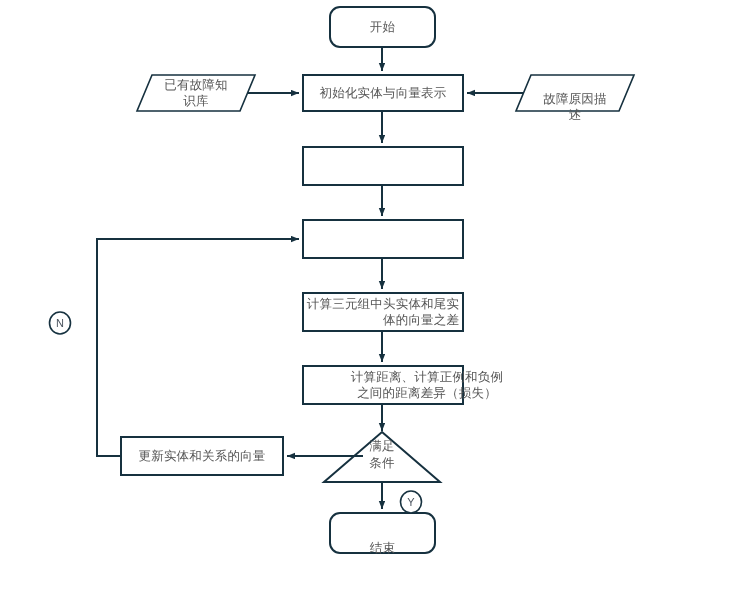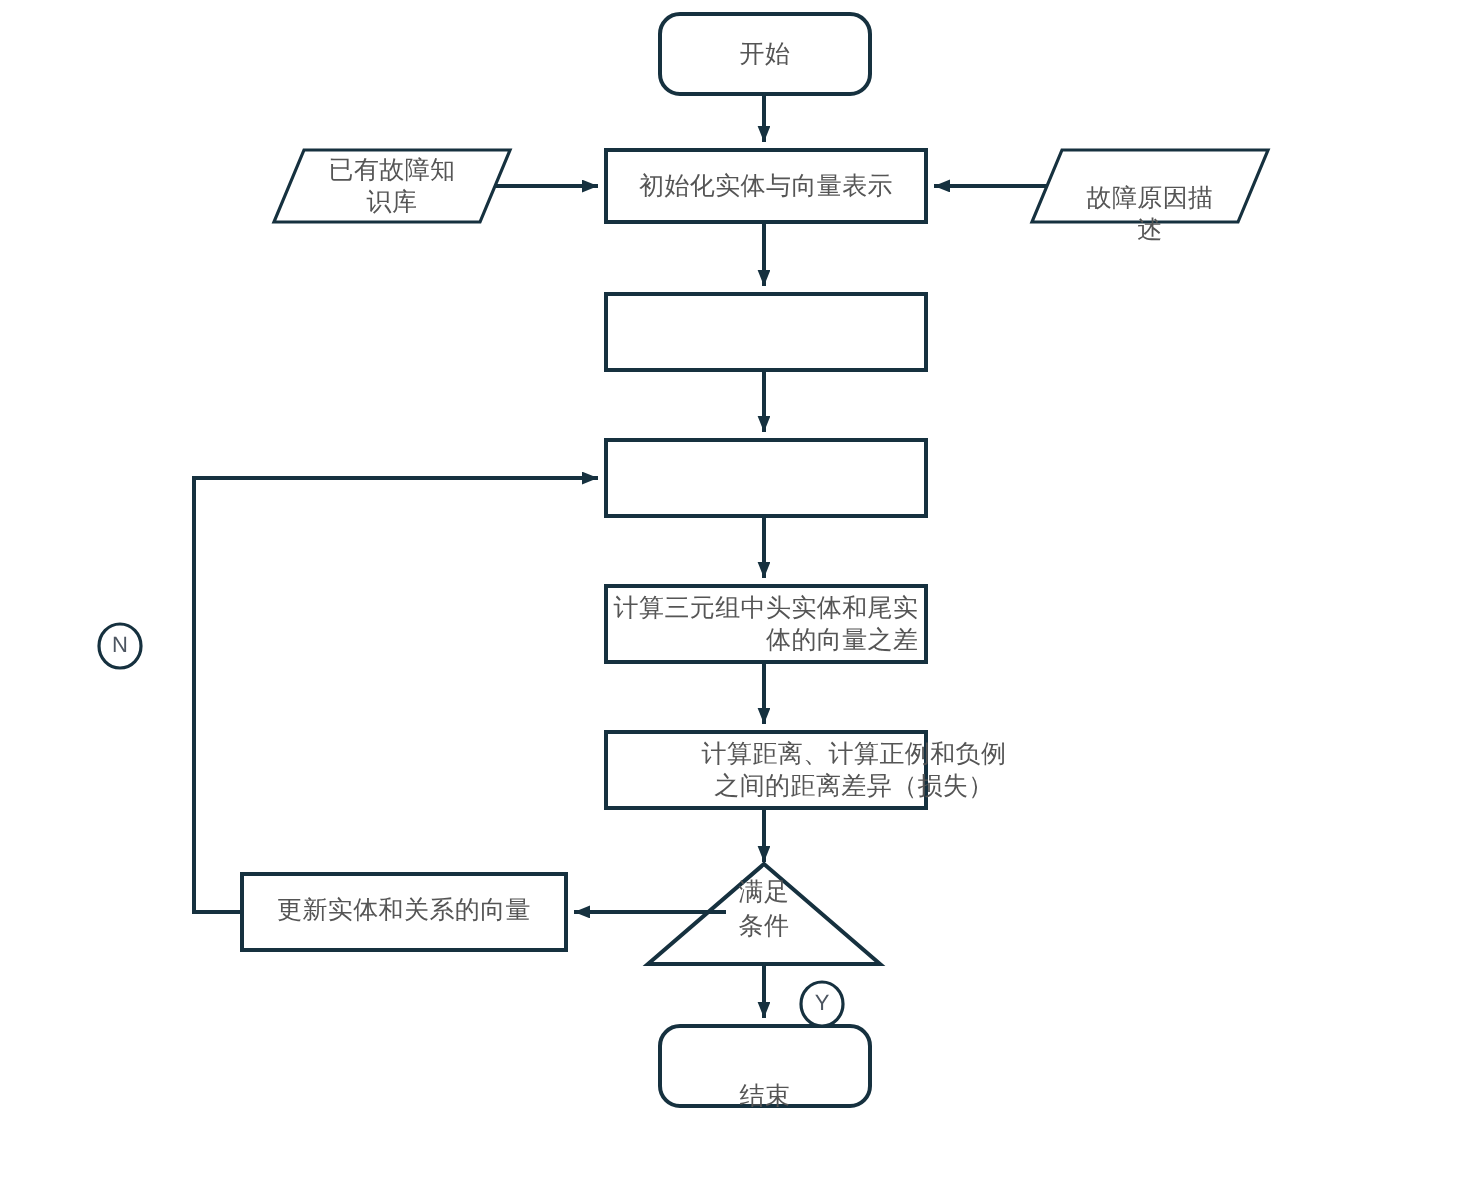--- a/index.html
+++ b/index.html
@@ -123,21 +123,21 @@
 
   <div class="node-label" style="left:303px; top:293px; width:160px; height:38px;text-align:right;">计算三元组中头实体和尾实
 体的向量之差</div>
 
   <div class="node-label" style="left:303px; top:366px; width:160px; height:38px;margin-left:44px;">计算距离、计算正例和负例
 之间的距离差异（损失）</div>
 
   <div class="node-label" style="left:352px; top:438px; width:60px; height:34px; line-height:17px;">满足
 条件</div>
 
-  <div class="node-label" style="left:121px; top:437px; width:162px; height:38px;font-family:Liberation Mono, monospace;">更新实体和关系的向量</div>
+  <div class="node-label" style="left:121px; top:437px; width:162px; height:38px;">更新实体和关系的向量</div>
 
   <div class="node-label" style="left:330px; top:528px; width:105px; height:40px;">结束</div>
 
   <div class="branch-label" style="left:49px; top:312px; width:22px; height:22px;">N</div>
 
   <div class="branch-label" style="left:400px; top:491px; width:22px; height:22px;">Y</div>
 
 </div>
 
 </body></html>

